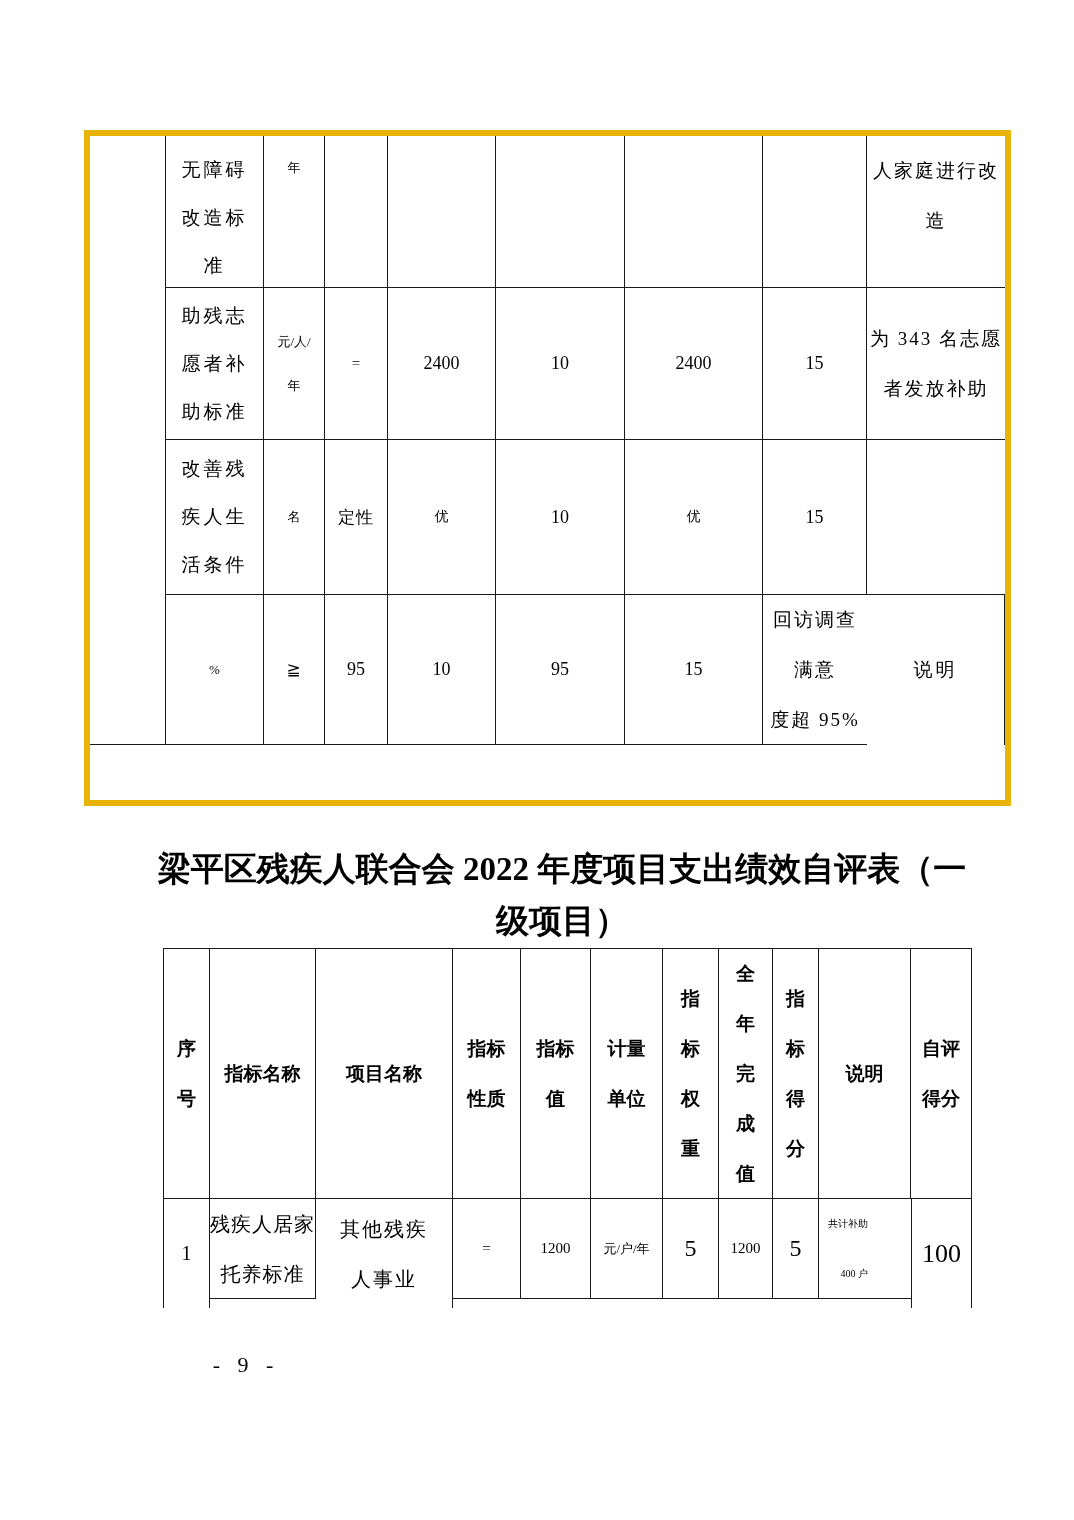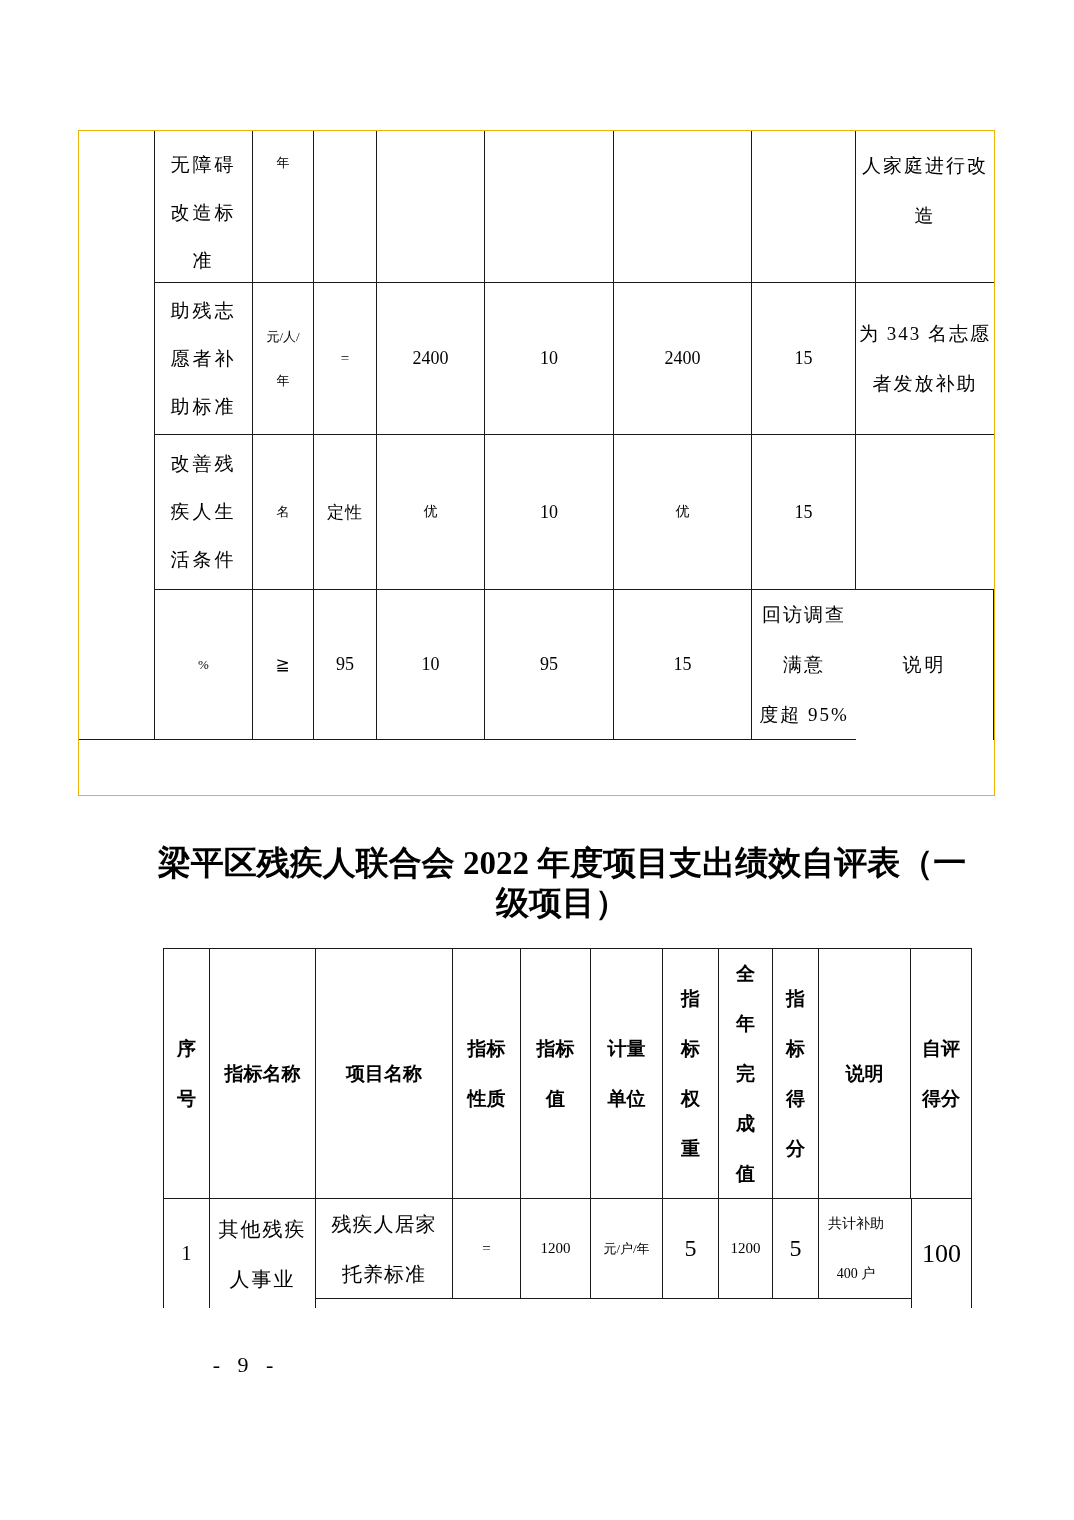--- a/index.html
+++ b/index.html
@@ -21,23 +21,23 @@
     border-right:1px solid #1a1a1a;
     border-bottom:1px solid #1a1a1a;
     overflow:hidden;
   }
   .noR{border-right:none;}
   .noB{border-bottom:none;}
   .top{align-items:flex-start;padding-top:10px;}
 
   
   .t1{
-    position:absolute;left:78px;top:130px;
+    position:absolute;left:84px;top:130px;
     width:915px;height:664px;
-    border:1px solid #eab308;
+    border:6px solid #eab308;
     display:grid;
     grid-template-columns:76px 98px 61px 63px 108px 129px 138px 104px 138px;
     grid-template-rows:152px 152px 155px 150px 55px;
     background:#fff;
   }
   .t1 .aspan{grid-column:1;grid-row:1/5;}
   .t1 .merge-note{grid-column:2/10;grid-row:5;}
   .colB{font-size:19px;line-height:48px;letter-spacing:3px;}
   .colC{font-size:13px;line-height:44px;}
   .colD{font-size:15px;}
@@ -45,21 +45,21 @@
   .num{font-size:18px;}
   .zhs{font-size:14px;}
   .colI{font-size:19px;line-height:50px;letter-spacing:2px;}
   .notelab{font-size:19px;letter-spacing:3px;}
 
   
   .title{
     position:absolute;left:55px;top:843px;width:1014px;
     text-align:center;
     font-size:33px;font-weight:bold;
-    line-height:40px;
+    line-height:52px;
     white-space:pre-line;
     font-family:"Liberation Serif","DejaVu Serif",serif;
   }
 
   
   .t2{
     position:absolute;left:163px;top:948px;
     width:807px;height:359px;
     border:1px solid #1a1a1a;border-bottom:none;
     display:grid;
@@ -77,22 +77,22 @@
   
   .cont{border-bottom:none;}
   .d-seq{font-size:20px;}
   .d-proj{font-size:20px;line-height:50px;letter-spacing:2px;}
   .d-ind{font-size:20px;line-height:50px;letter-spacing:1px;}
   .d-eq{font-size:15px;}
   .d-num{font-size:15px;}
   .d-unit{font-size:13px;}
   .d-big{font-size:24px;}
   .d-remark{
-    font-size:14px;line-height:50px;
-    justify-content:flex-start;text-align:center;
+    font-size:10px;line-height:50px;
+    justify-content:flex-start;text-align:right;
     padding-left:9px;border-right:none;
   }
   .d-self{font-size:26px;border-left:1px solid #1a1a1a;}
 
   
   .pageno{
     position:absolute;left:153px;top:1352px;width:180px;
     text-align:center;
     font-size:22px;
     word-spacing:12px;
@@ -183,24 +183,24 @@
 值</div>
     <div class="c th">指
 标
 得
 分</div>
     <div class="c th">说明</div>
     <div class="c th noR">自评
 得分</div>
 
     <div class="c d-seq cont">1</div>
+    <div class="c d-ind cut">残疾人居家
+托养标准</div>
     <div class="c d-proj cont">其他残疾
 人事业</div>
-    <div class="c d-ind cut">残疾人居家
-托养标准</div>
     <div class="c d-eq cut">=</div>
     <div class="c d-num cut">1200</div>
     <div class="c d-unit cut">元/户/年</div>
     <div class="c d-big cut">5</div>
     <div class="c d-num cut">1200</div>
     <div class="c d-big cut">5</div>
     <div class="c d-remark cut">共计补助
 400 户</div>
     <div class="c d-self cont noR">100</div>
   </div>

